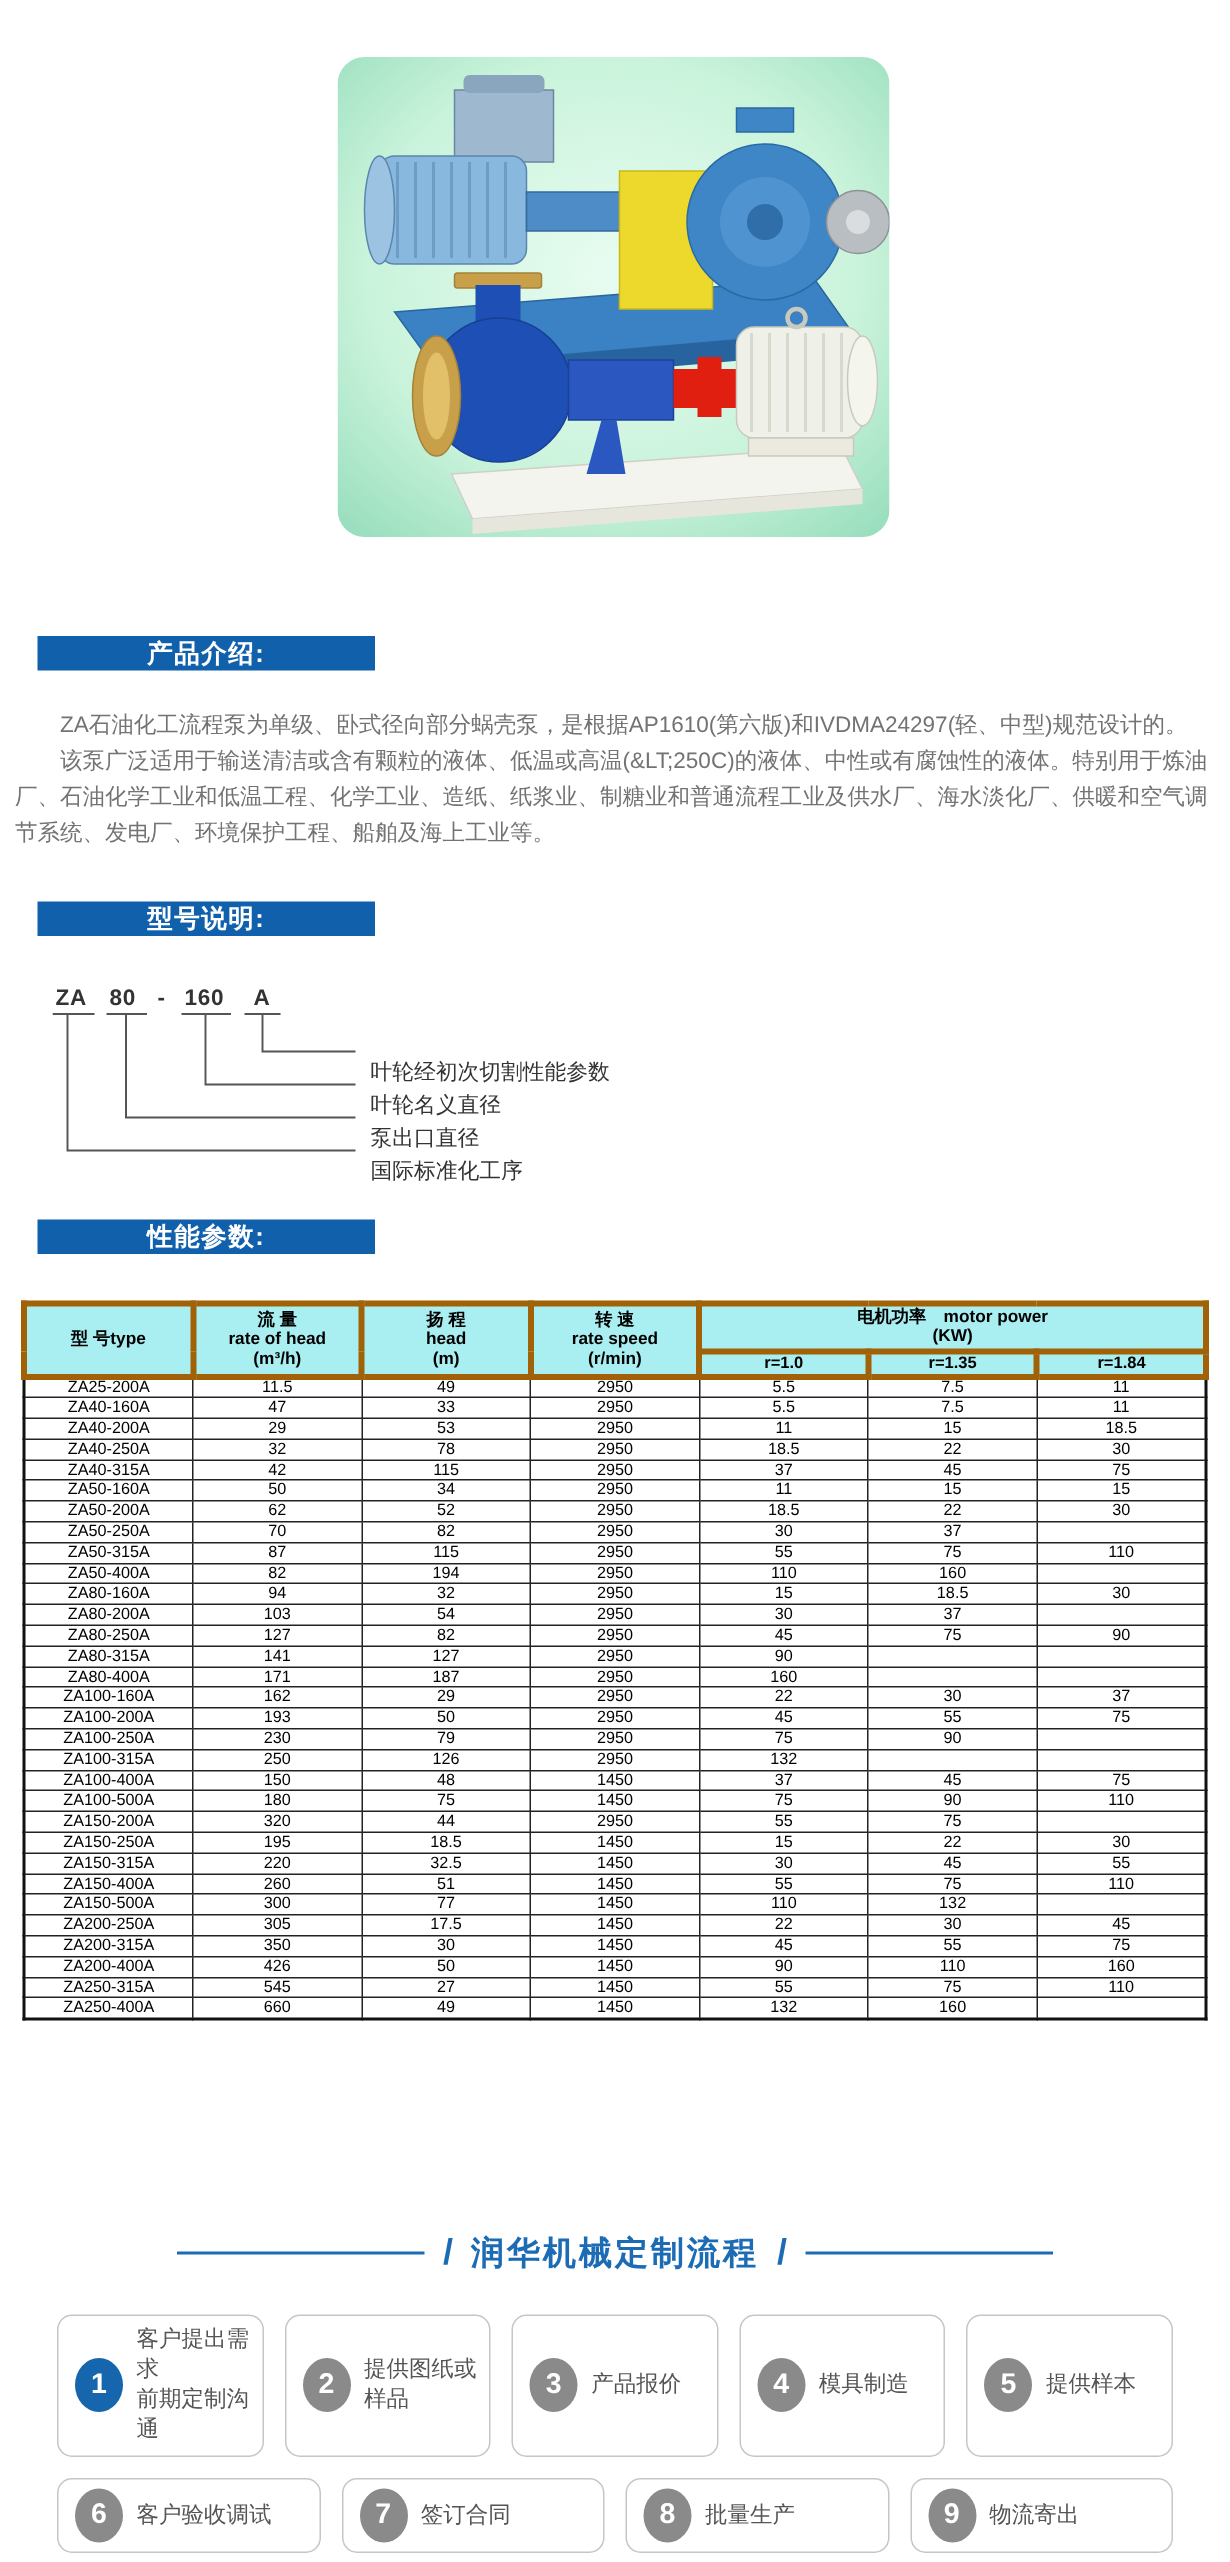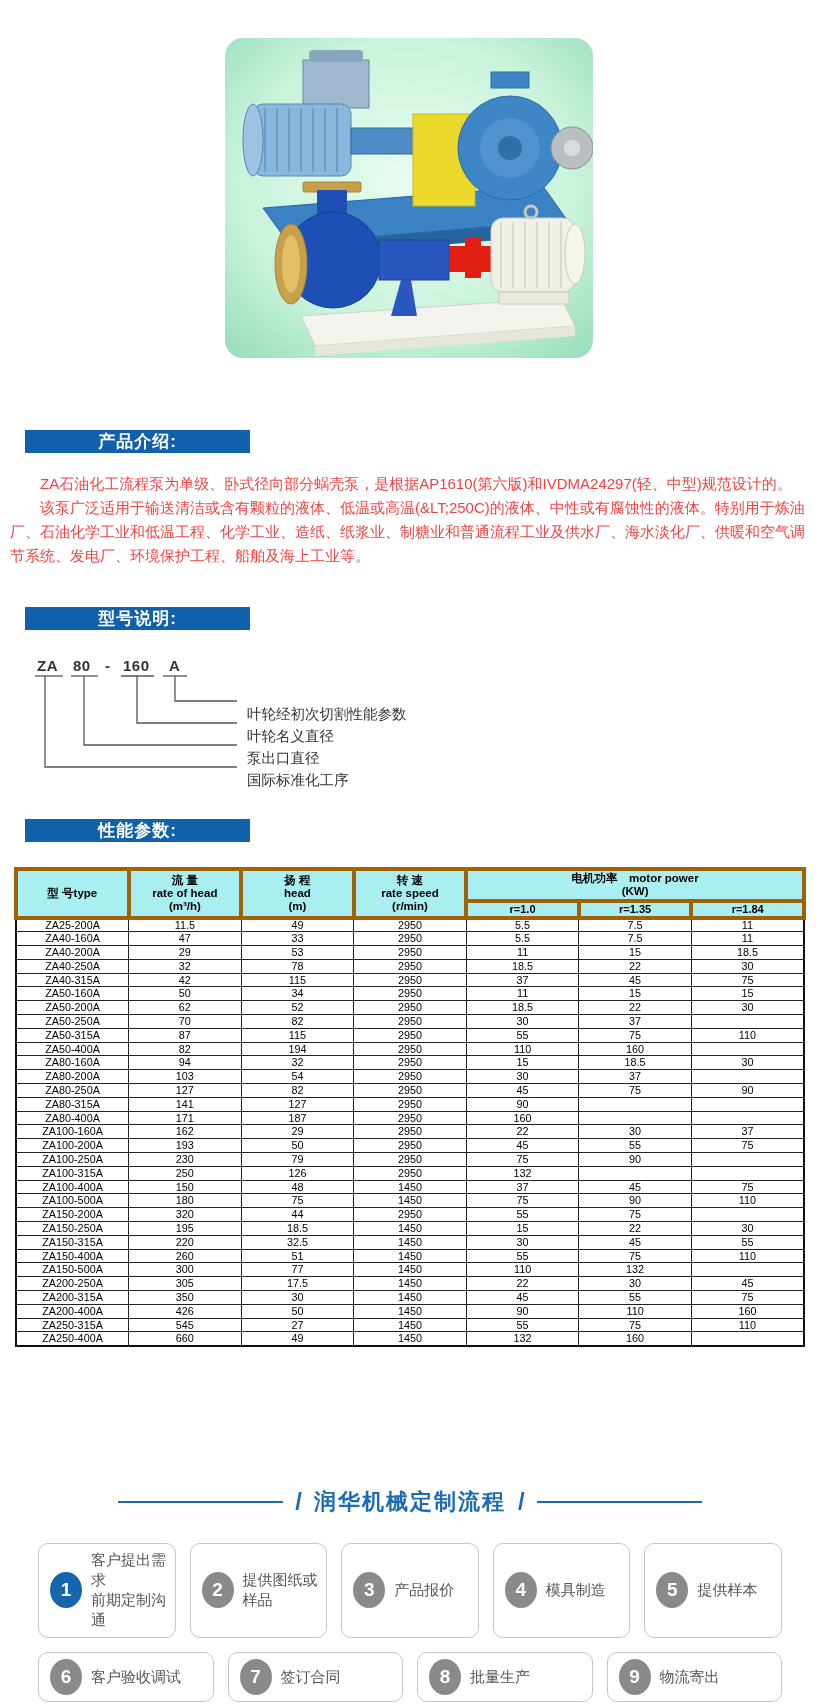--- a/index.html
+++ b/index.html
@@ -3,30 +3,30 @@
 <meta charset="utf-8">
 <style>
   * { margin:0; padding:0; box-sizing:border-box; }
   body { background:#ffffff; font-family:"Liberation Sans","DejaVu Sans",sans-serif; }
   .page { width:820px; height:1708px; margin:0 auto; background:#fff; overflow:hidden; }
 
   
   .photo-wrap { margin:38px 0 0 225px; width:368px; height:320px; }
 
   
-  .sec-header { display:flex; height:34px; margin-top:0; align-items:center; }
+  .sec-header { display:flex; height:34px; margin-top:0; align-items:flex-start; }
   .sec-header .s1 { width:6px; background:#1160ac; }
   .sec-header .g1 { width:4px; }
   .sec-header .s2 { width:9px; background:#1160ac; }
   .sec-header .g2 { width:6px; }
   .sec-header .bar { width:225px; background:#1160ac; color:#fff; display:flex;
     align-items:center; justify-content:center; font-size:17px; font-weight:bold; letter-spacing:1px; }
 
   
-  .intro { margin:14px 10px 0 10px; color:#ef4444; font-size:15px; line-height:24px; }
+  .intro { margin:14px 10px 0 10px; color:#737373; font-size:15px; line-height:24px; }
   .intro p { text-indent:2em; }
 
   
   .diagram { position:relative; margin:22px 0 0 35px; width:720px; height:128px; }
   .diagram .tok { position:absolute; top:0; font-size:15px; font-weight:bold; color:#333; letter-spacing:.5px; }
   .diagram svg { position:absolute; left:0; top:0; }
   .diagram .lbl { position:absolute; left:212px; font-size:14.5px; color:#333; white-space:nowrap;margin-top:12px; }
 
   
   .tbl-wrap { margin:20px 14px 0 14px; }

